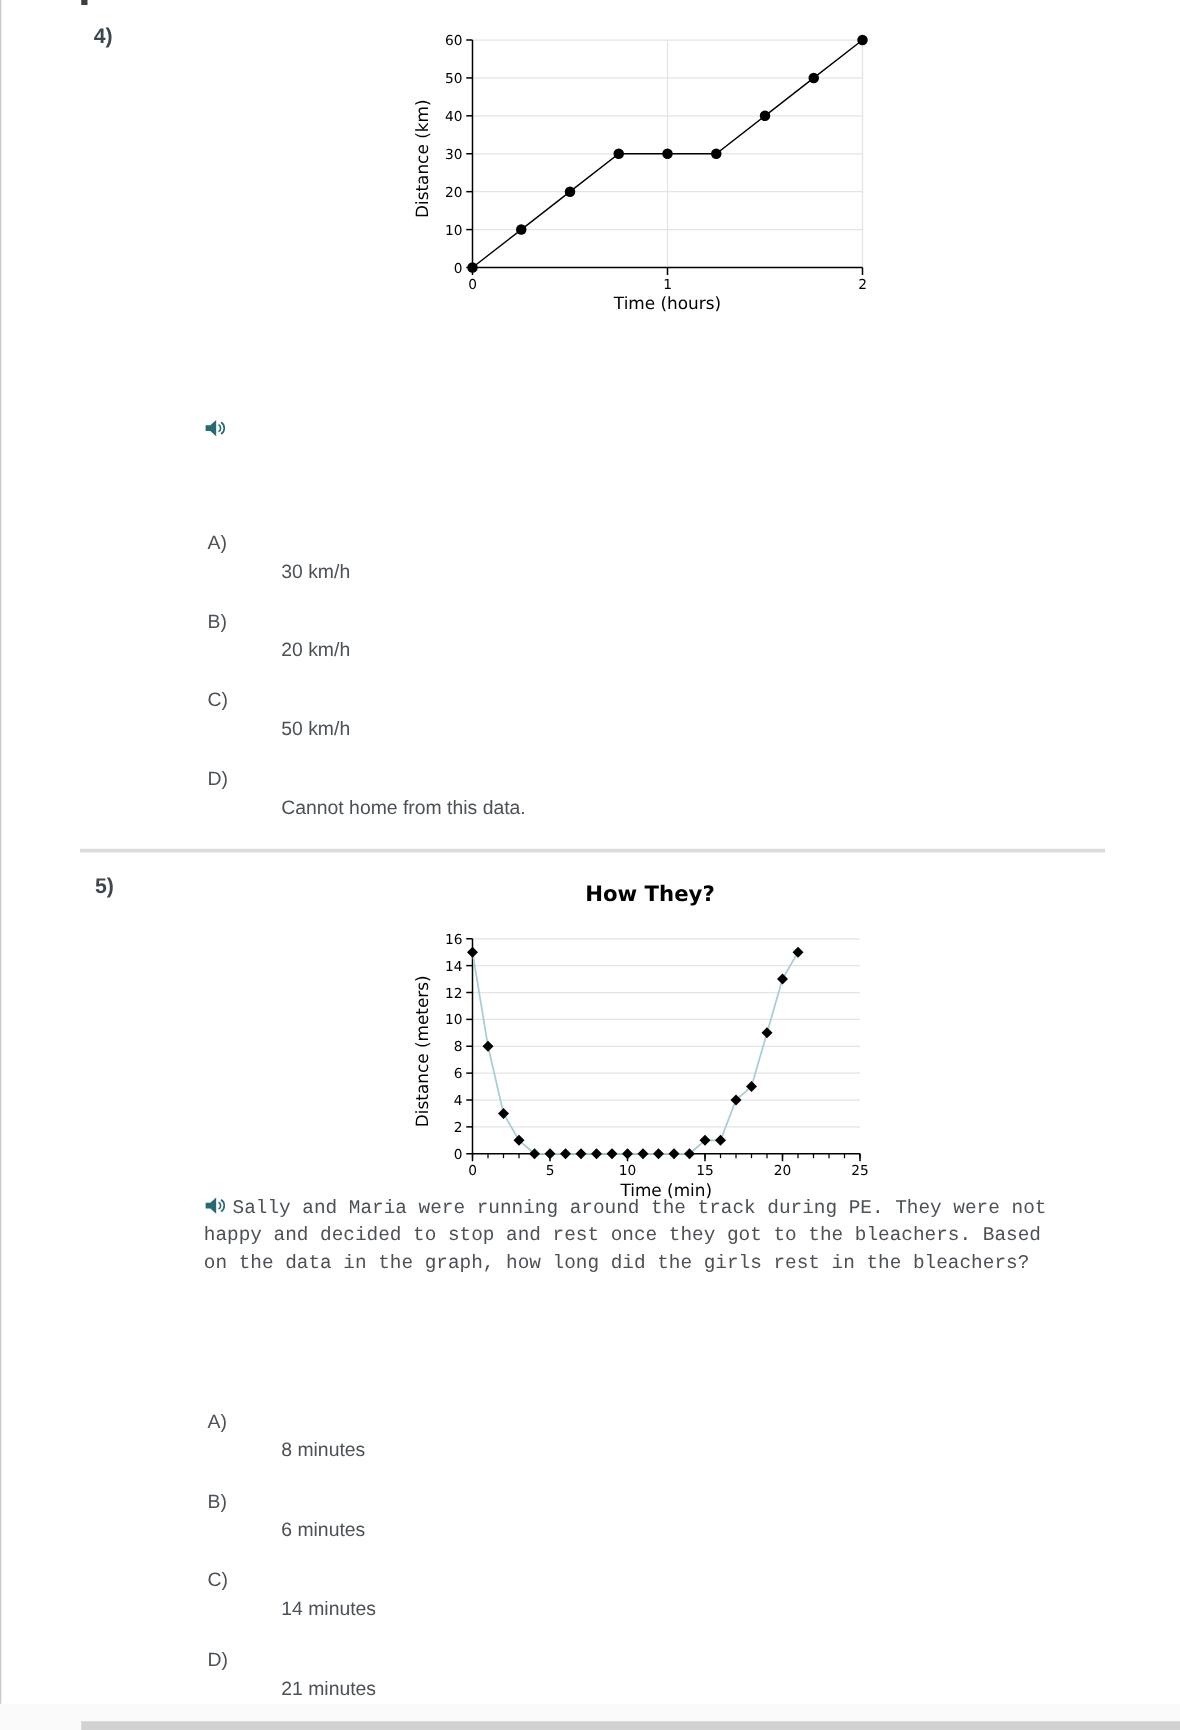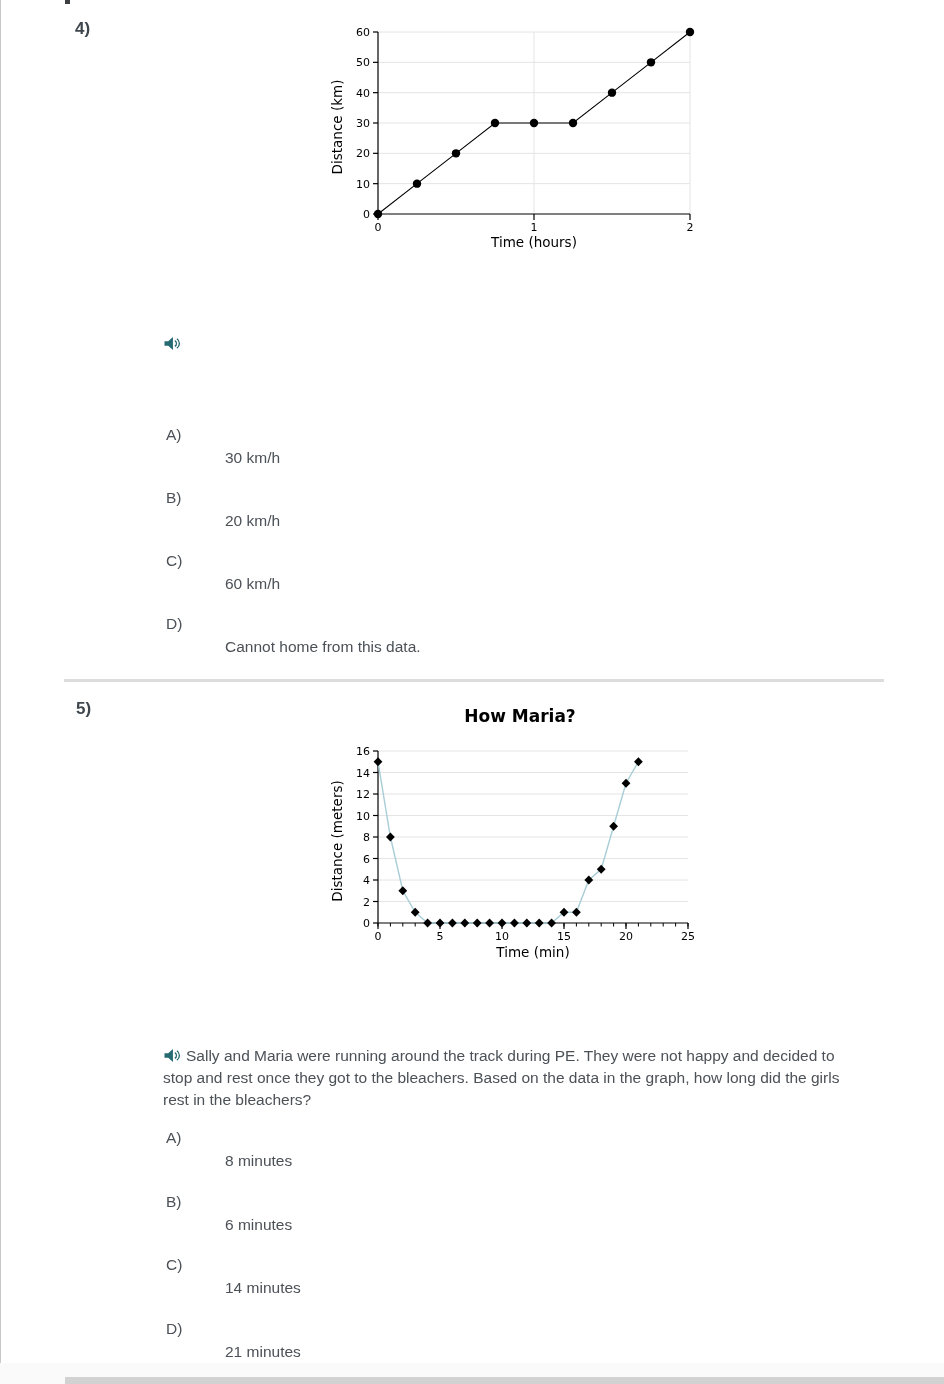--- a/index.html
+++ b/index.html
@@ -94,35 +94,35 @@
     <div class="choice" style="top:425px;">
       <span>A)</span>
       <span class="ctext">30 km/h</span>
     </div>
     <div class="choice" style="top:488px;">
       <span>B)</span>
       <span class="ctext">20 km/h</span>
     </div>
     <div class="choice" style="top:551px;">
       <span>C)</span>
-      <span class="ctext">60 km/h</span>
+      <span class="ctext">50 km/h</span>
     </div>
     <div class="choice" style="top:614px;">
       <span>D)</span>
       <span class="ctext">Cannot home from this data.</span>
     </div>
   </section>
 
   <div class="divider"></div>
 
   <section>
     <div class="qnum" style="left:76px;top:699px;">5)</div>
 
     <div class="chart-block" style="left:330px;top:700px;">
-      <div class="chart-title t2">How Maria?</div>
+      <div class="chart-title t2">How They?</div>
       <svg width="380" height="230">
           <line x1="48" y1="169.5" x2="358" y2="169.5" stroke="#e4e4e4" stroke-width="1"></line>
           <line x1="48" y1="148" x2="358" y2="148" stroke="#e4e4e4" stroke-width="1"></line>
           <line x1="48" y1="126.5" x2="358" y2="126.5" stroke="#e4e4e4" stroke-width="1"></line>
           <line x1="48" y1="105" x2="358" y2="105" stroke="#e4e4e4" stroke-width="1"></line>
           <line x1="48" y1="83.5" x2="358" y2="83.5" stroke="#e4e4e4" stroke-width="1"></line>
           <line x1="48" y1="62" x2="358" y2="62" stroke="#e4e4e4" stroke-width="1"></line>
           <line x1="48" y1="40.5" x2="358" y2="40.5" stroke="#e4e4e4" stroke-width="1"></line>
           <line x1="48" y1="19" x2="358" y2="19" stroke="#e4e4e4" stroke-width="1"></line>
           <line x1="48" y1="19" x2="48" y2="191" stroke="#000" stroke-width="1.2"></line>
@@ -204,21 +204,21 @@
           <path d="M 234 175.85 L 238.4 180.25 L 234 184.65 L 229.6 180.25 Z" fill="#000000"></path>
           <path d="M 246.4 175.85 L 250.8 180.25 L 246.4 184.65 L 242 180.25 Z" fill="#000000"></path>
           <path d="M 258.8 143.6 L 263.2 148 L 258.8 152.4 L 254.4 148 Z" fill="#000000"></path>
           <path d="M 271.2 132.85 L 275.59999999999997 137.25 L 271.2 141.65 L 266.8 137.25 Z" fill="#000000"></path>
           <path d="M 283.6 89.85 L 288 94.25 L 283.6 98.65 L 279.20000000000005 94.25 Z" fill="#000000"></path>
           <path d="M 296 46.85 L 300.4 51.25 L 296 55.65 L 291.6 51.25 Z" fill="#000000"></path>
           <path d="M 308.4 25.35 L 312.79999999999995 29.75 L 308.4 34.15 L 304 29.75 Z" fill="#000000"></path>
         </svg>
     </div>
 
-    <p class="prompt" style="left:163px;top:1045px;width:692px;">
+    <p class="prompt" style="left:163px;top:955px;width:692px;font-family:Liberation Mono, monospace;">
       <span class="speaker">
         <svg width="18" height="15" viewBox="0 0 18 16">
           <polygon points="1,5.5 5,5.5 10,1 10,15 5,10.5 1,10.5" fill="currentColor"></polygon>
           <path d="M12 5 A 3.4 3.4 0 0 1 12 11" fill="none" stroke="currentColor" stroke-width="1.4"></path>
           <path d="M14.2 3 A 6 6 0 0 1 14.2 13" fill="none" stroke="currentColor" stroke-width="1.4"></path>
         </svg>
       </span><span>Sally and Maria were running around the track during PE. They were not happy and decided to stop and rest once they got to the bleachers. Based on the data in the graph, how long did the girls rest in the bleachers?</span>
     </p>
 
     <div class="choice" style="top:1128px;">

